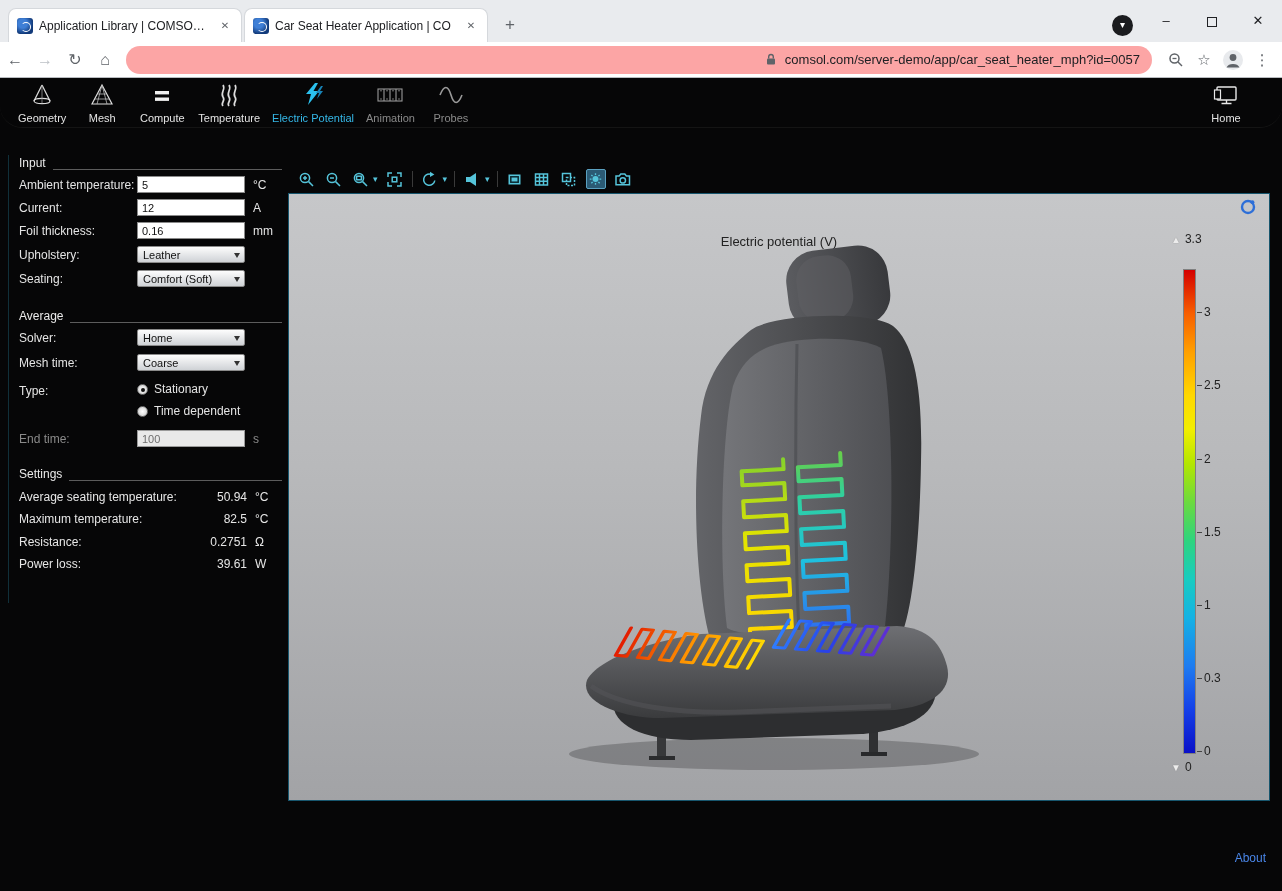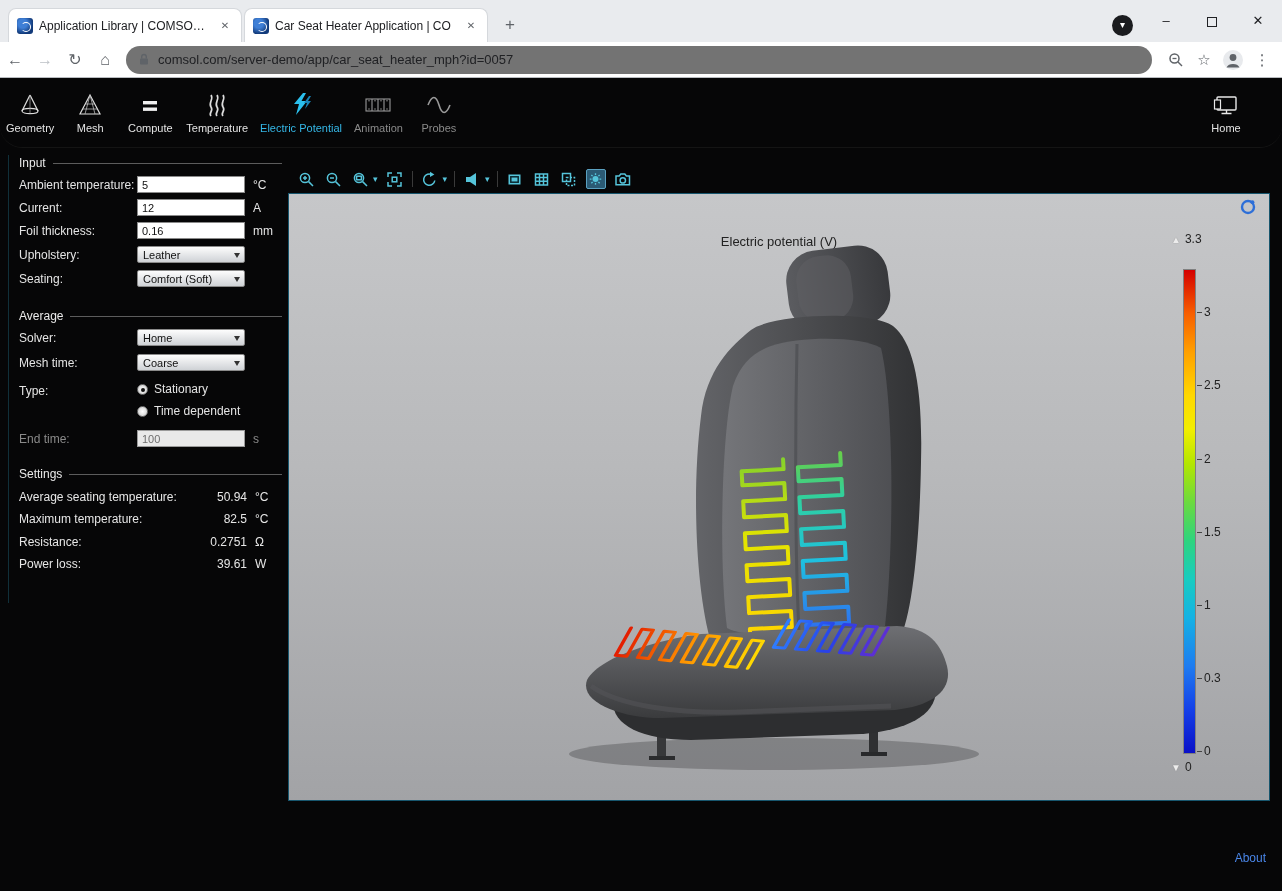--- a/index.html
+++ b/index.html
@@ -26,42 +26,42 @@
   .winbtn { position:absolute; top:6px; width:46px; height:30px; text-align:center; line-height:30px; font-size:13px; color:#202124; }
   .winbtn.min { left:1143px; }
   .winbtn.max { left:1189px; }
   .winbtn.max i { display:inline-block; width:10px; height:10px; border:1px solid #202124; vertical-align:middle; }
   .winbtn.close { left:1235px; }
 
   .addressbar { position:absolute; left:0; top:42px; width:100%; height:36px; background:#ffffff;
                 border-bottom:1px solid #b9bcc0; display:flex; align-items:center; }
   .navic { font-size:16px; color:#5f6368; width:30px; text-align:center; }
   .navic.disabled { color:#bdc1c6; }
-  .urlpill { height:28px; flex:1; margin:0 10px 0 6px; background:#737373; border-radius:14px;
-             display:flex; align-items:center; padding:0 12px; }
+  .urlpill { height:28px; flex:1; margin:0 10px 0 6px; background:#fca5a5; border-radius:14px;
+             display:flex; align-items:center; padding:0 12px;justify-content:flex-end; }
   .urltext { font-size:13px; color:#202124; margin-left:8px; }
   .abicon { width:28px; text-align:center; color:#5f6368; font-size:15px; }
   .avatar-wrap { width:30px; display:flex; justify-content:center; }
 
   
   .app { position:absolute; left:0; top:78px; width:1282px; height:813px; background:#060607; }
 
-  .ribbon { position:absolute; left:0; top:0; width:100%; height:70px; display:flex; align-items:center;
-            border-bottom:1px solid #141414;border-radius:22px; }
+  .ribbon { position:absolute; left:0; top:0; width:100%; height:50px; display:flex; align-items:center;
+            padding-left:12px; border-bottom:1px solid #141414;border-radius:22px; }
   .ritem { display:flex; flex-direction:column; align-items:center; justify-content:center; gap:4px;
            min-width:60px; padding:0 6px; cursor:pointer; }
   .ritem .rlabel { font-size:11px; color:#e4e4e4; white-space:nowrap; }
   .ritem.active .rlabel { color:#35b8e8; }
   .ritem.dim .rlabel { color:#8a8a8a; }
   .ritem.home { margin-left:auto; margin-right:26px; }
   .ricon { height:26px; display:flex; align-items:flex-end; }
 
   
   .sidebar { position:absolute; left:8px; top:77px; width:278px; height:448px; border-left:1px solid #10303a; }
-  .shead { position:absolute; left:10px; right:4px; display:flex; align-items:center; gap:7px;
+  .shead { position:absolute; left:10px; right:4px; display:flex; align-items:flex-end; gap:7px;
            font-size:12px; color:#eaeaea; }
   .shead::after { content:""; flex:1; height:1px; background:#5c5c5c; }
   .srow { position:absolute; left:10px; width:268px; height:20px; font-size:12px; color:#e4e4e4; }
   .srow .lbl { position:absolute; left:0; top:3px; white-space:nowrap; }
   .srow .lbl.gray { color:#8a8a8a; }
   .srow .ctrl { position:absolute; left:118px; top:1px; width:108px; height:17px; }
   .srow .unit { position:absolute; left:234px; top:3px; }
   .srow .unit.gray { color:#8a8a8a; }
   .tinput { width:108px; height:17px; border:1px solid #8a8a8a; background:#fff; color:#111;
             font-size:11px; padding:0 4px; font-family:"Liberation Sans",sans-serif; }

